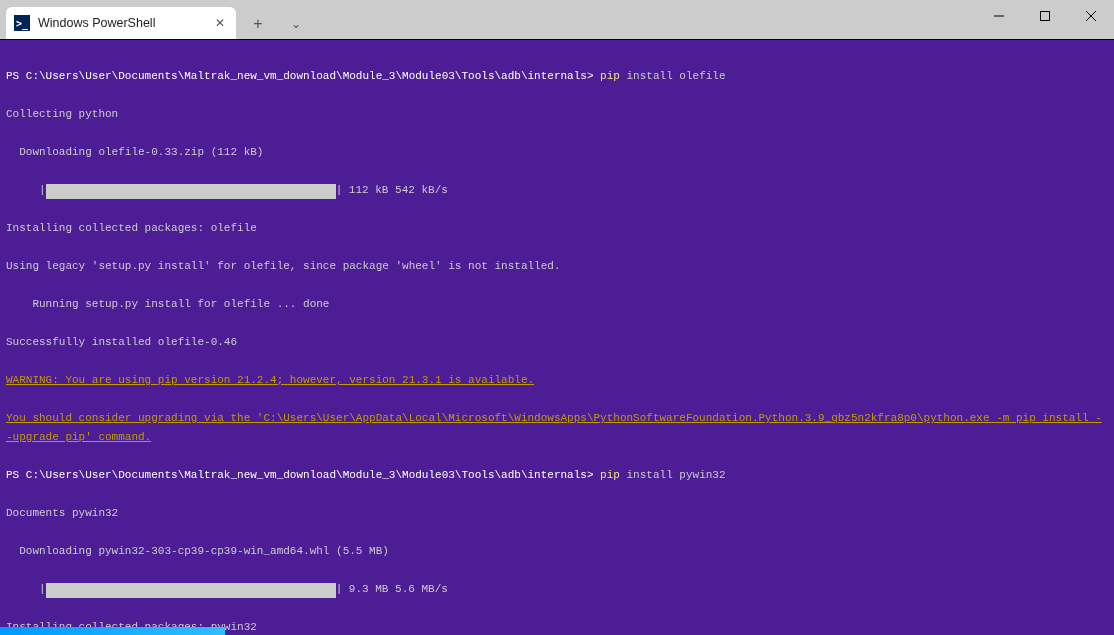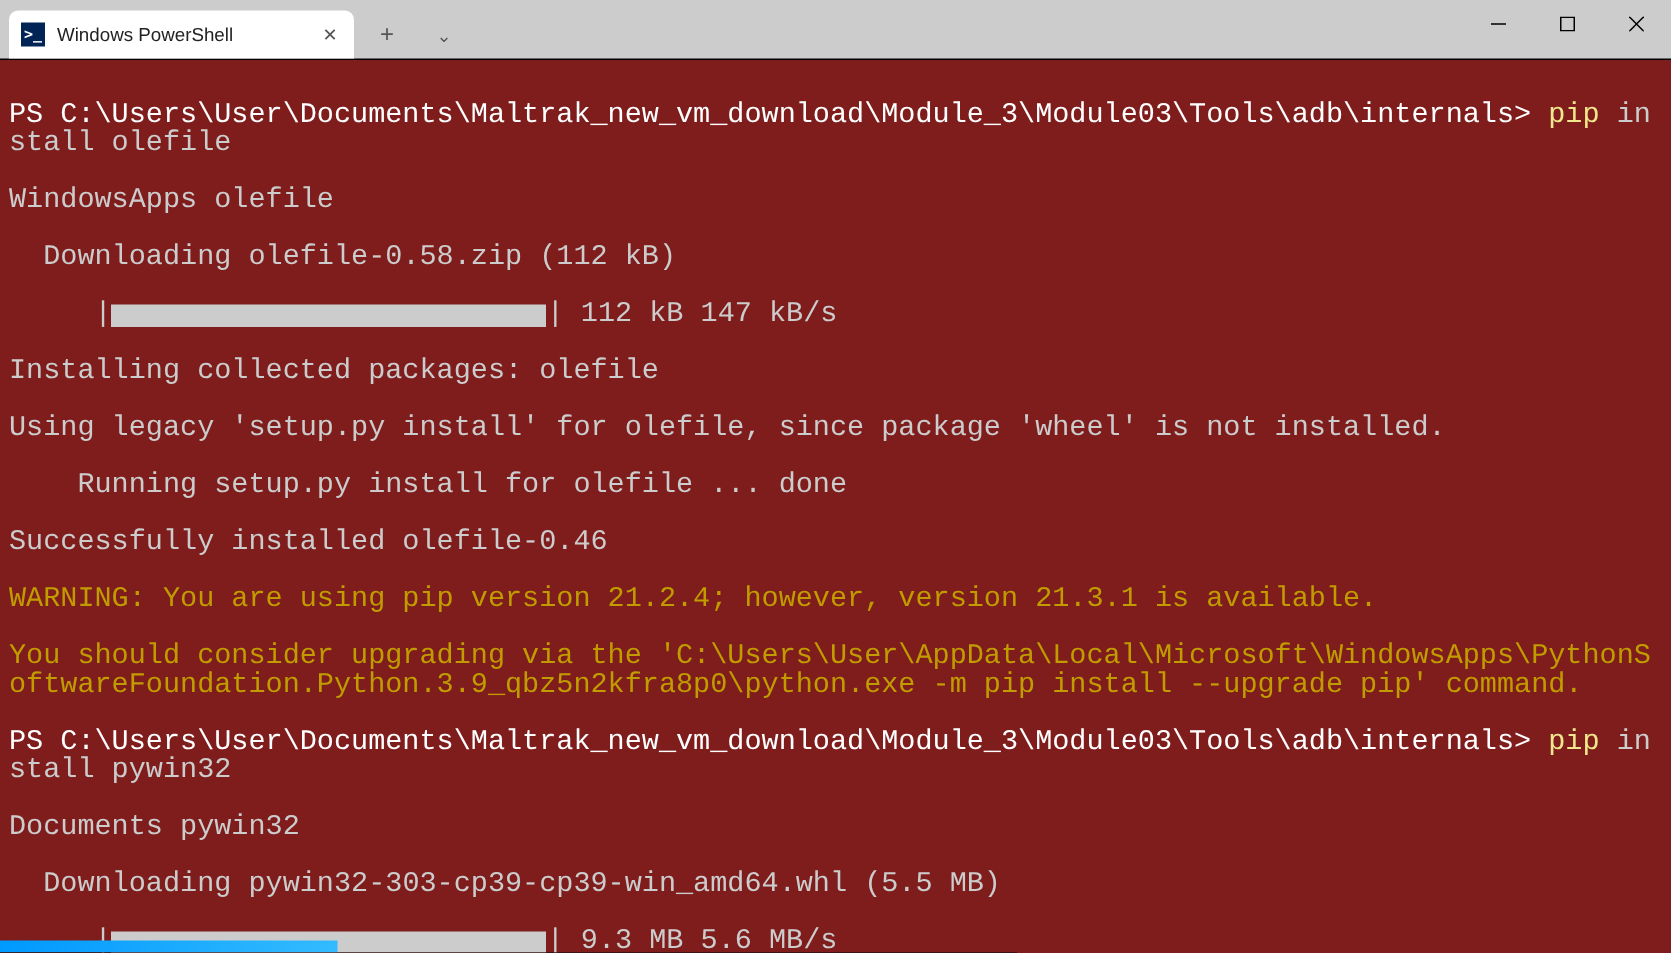--- a/index.html
+++ b/index.html
@@ -61,37 +61,37 @@
     width:20px;height:32px;margin-top:8px;display:flex;align-items:center;justify-content:center;
   }
   .window-controls {
     position:absolute;right:0;top:0;height:32px;display:flex;
   }
   .win-btn {
     width:46px;height:32px;display:flex;align-items:center;justify-content:center;
     color:#000;font-size:12px;
   }
   .terminal {
-    background:#7f1d1d;
+    background:#4c1d95;
     width:100%;
     height:calc(635px - 40px);
     font-family: Consolas, "Courier New", monospace;
-    font-size:19px;
+    font-size:11px;
     line-height:19px;
     color:#cccccc;
     padding: 8px 6px 6px 6px;
     white-space: pre;
     position:relative;
     overflow:hidden;
   }
   .line { white-space: pre-wrap; word-break: break-all; }
   .prompt-path { color:#ffffff; }
   .cmd-exe { color:#f0e68c; }
   .cmd-args { color:#cccccc; }
-  .warn { color:#c19c00; }
+  .warn { color:#c19c00;text-decoration:underline; }
   .progress-row { display:flex; align-items:center; }
   .progress-bar {
     display:inline-block;
     height:15px;
     background:#cccccc;
     vertical-align:middle;
     margin-top:2px;
   }
   .progress-bar.w1 { width:290px; }
   .taskbar-slice {
@@ -131,23 +131,23 @@
       <svg width="10" height="10">
           <line x1="0" y1="0" x2="10" y2="10" stroke="#000" stroke-width="1"></line>
           <line x1="10" y1="0" x2="0" y2="10" stroke="#000" stroke-width="1"></line>
         </svg>
     </div>
   </div>
 </div>
 
 <div class="terminal">
 <div class="line"><span class="prompt-path">PS C:\Users\User\Documents\Maltrak_new_vm_download\Module_3\Module03\Tools\adb\internals&gt;</span> <span class="cmd-exe">pip</span><span class="cmd-args"> install olefile</span></div>
-<div class="line">WindowsApps olefile</div>
-<div class="line">  Downloading olefile-0.58.zip (112 kB)</div>
-<div class="line progress-row"><span>     |</span><span class="progress-bar w1"></span><span>| 112 kB 147 kB/s</span></div>
+<div class="line">Collecting python</div>
+<div class="line">  Downloading olefile-0.33.zip (112 kB)</div>
+<div class="line progress-row"><span>     |</span><span class="progress-bar w1"></span><span>| 112 kB 542 kB/s</span></div>
 <div class="line">Installing collected packages: olefile</div>
 <div class="line">Using legacy 'setup.py install' for olefile, since package 'wheel' is not installed.</div>
 <div class="line">    Running setup.py install for olefile ... done</div>
 <div class="line">Successfully installed olefile-0.46</div>
 <div class="line warn">WARNING: You are using pip version 21.2.4; however, version 21.3.1 is available.</div>
 <div class="line warn">You should consider upgrading via the 'C:\Users\User\AppData\Local\Microsoft\WindowsApps\PythonSoftwareFoundation.Python.3.9_qbz5n2kfra8p0\python.exe -m pip install --upgrade pip' command.</div>
 <div class="line"><span class="prompt-path">PS C:\Users\User\Documents\Maltrak_new_vm_download\Module_3\Module03\Tools\adb\internals&gt;</span> <span class="cmd-exe">pip</span><span class="cmd-args"> install pywin32</span></div>
 <div class="line">Documents pywin32</div>
 <div class="line">  Downloading pywin32-303-cp39-cp39-win_amd64.whl (5.5 MB)</div>
 <div class="line progress-row"><span>     |</span><span class="progress-bar w1"></span><span>| 9.3 MB 5.6 MB/s</span></div>

